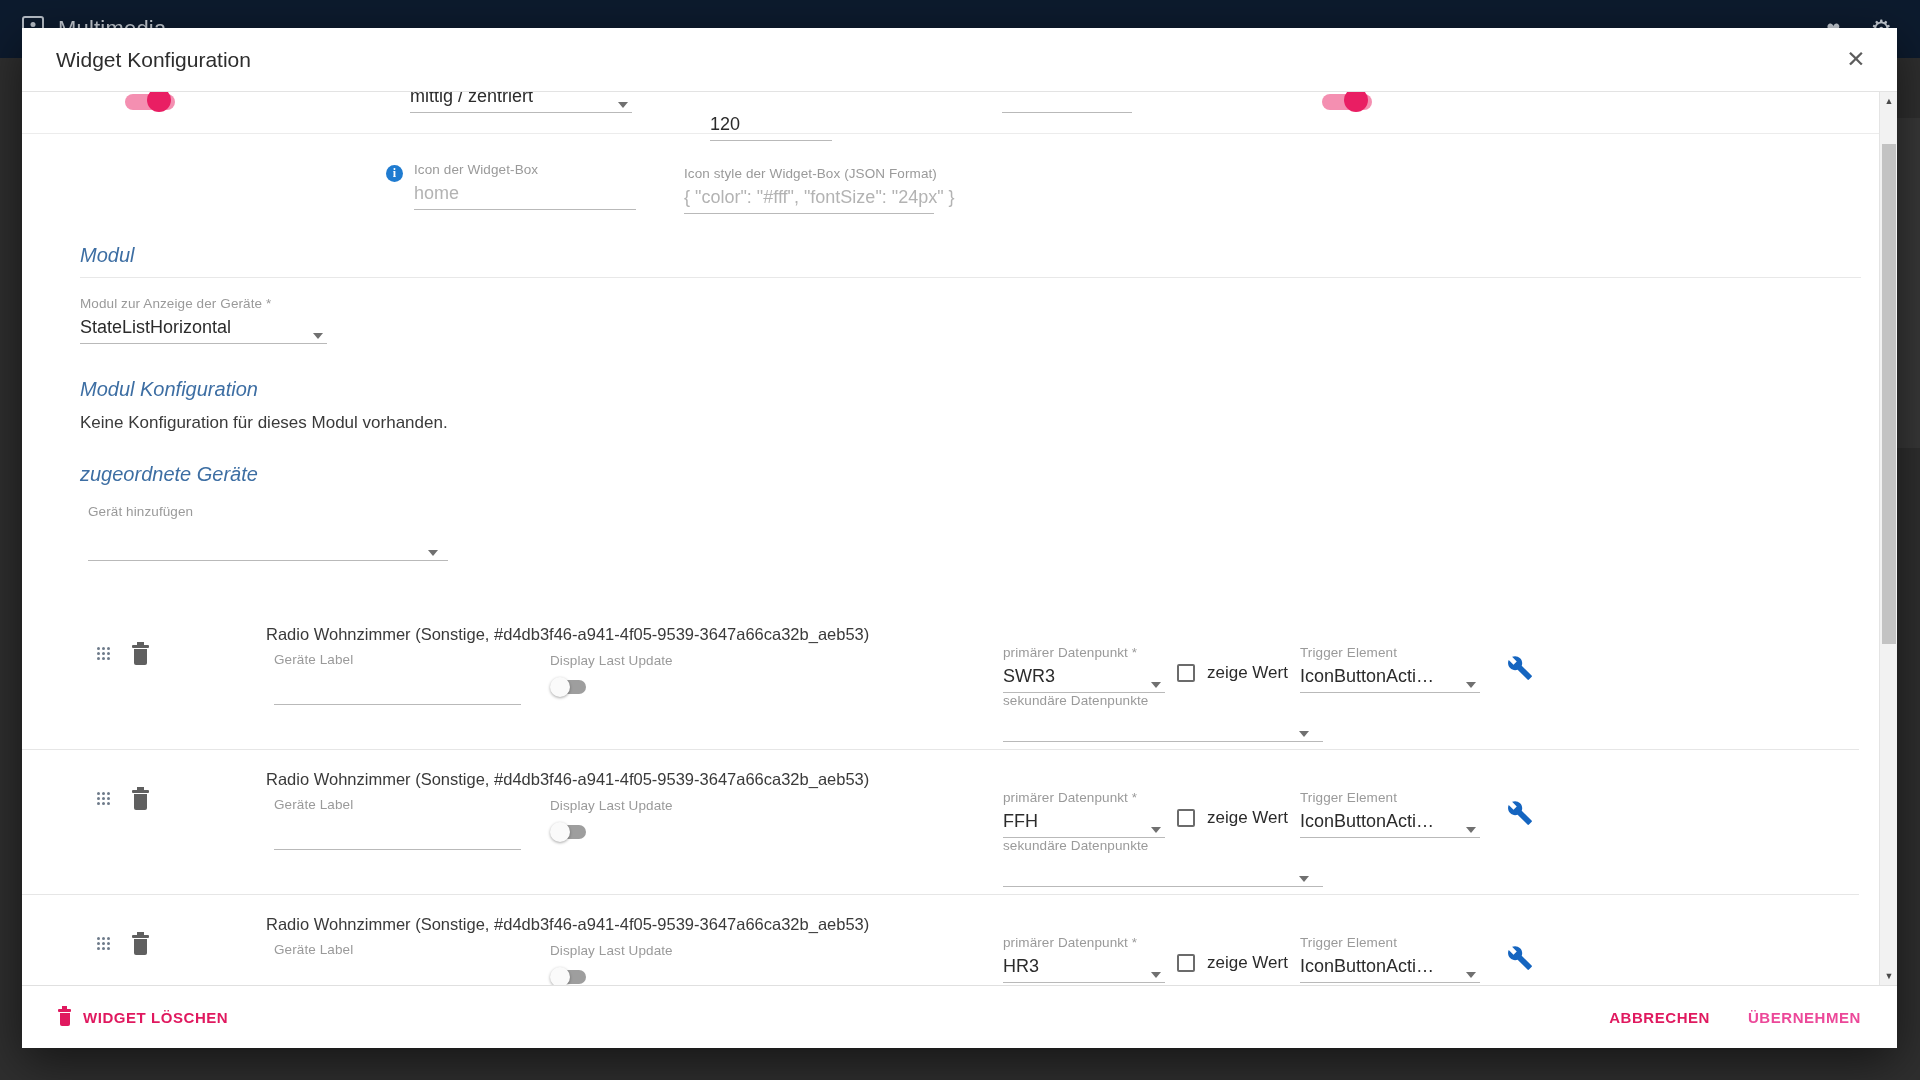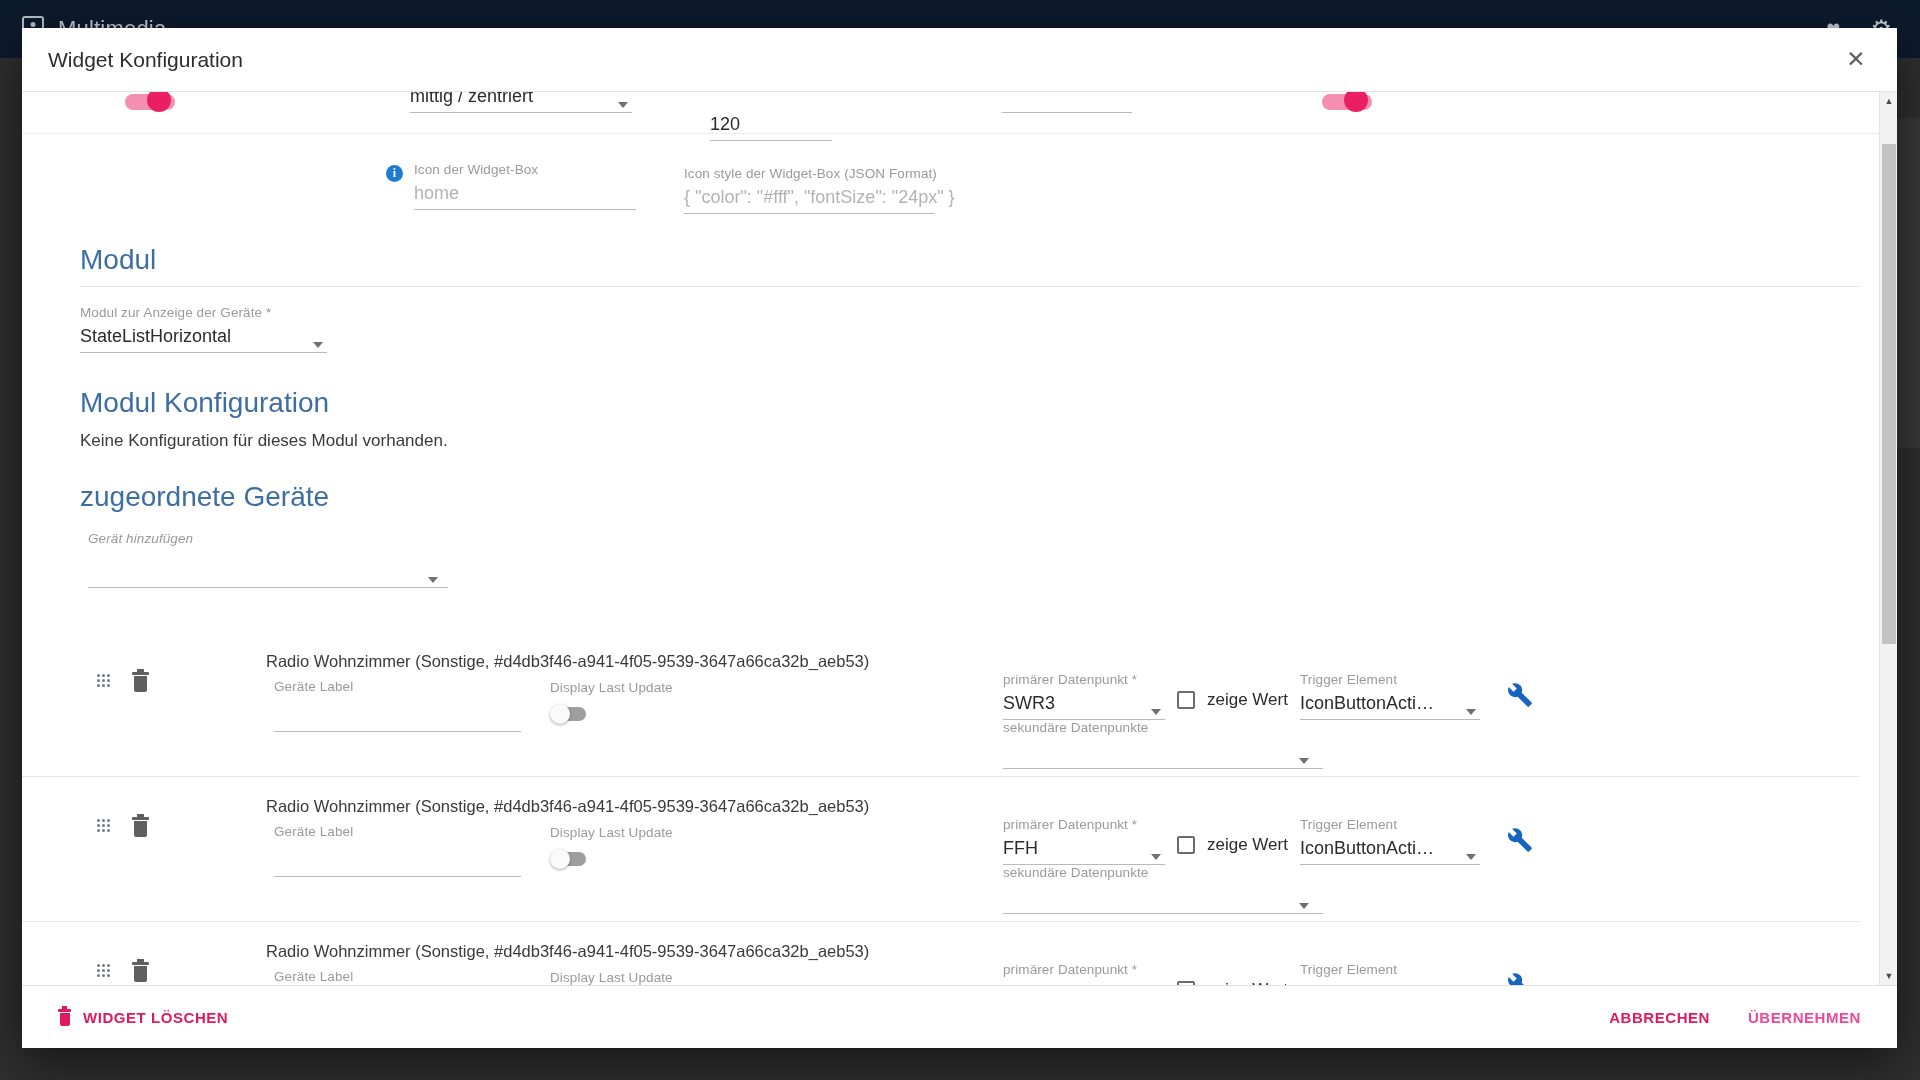--- a/index.html
+++ b/index.html
@@ -36,21 +36,21 @@
     position: absolute; left: 22px; top: 28px;
     width: 1875px; height: 1020px;
     background: #ffffff;
     box-shadow: 0 14px 46px rgba(0,0,0,.55);
     display: flex; flex-direction: column;
     overflow: hidden;
   }
   #modal-header {
     height: 64px; flex: 0 0 64px;
     display: flex; align-items: center;
-    padding: 0 26px 0 26px;
+    padding: 0 26px 0 34px;
     border-bottom: 1px solid #e3e3e3;
   }
   #modal-title { font-size: 21px; color: #2d2d2d; font-weight: 500; }
   #modal-close {
     margin-left: auto; width: 30px; height: 30px; cursor: pointer;
     display: flex; align-items: center; justify-content: center;
     color: #5c5c5c; font-size: 23px; line-height: 1; font-weight: 300;
   }
 
   #modal-body {
@@ -110,21 +110,21 @@
     width:0;height:0;border-left:5px solid transparent;border-right:5px solid transparent;
     border-top:6px solid #707070;
   }
   .infodot {
     width: 17px; height: 17px; border-radius: 50%; background: #1f7bd0;
     color: #fff; font-size: 12px; font-weight: bold; font-family:"Liberation Serif",serif;
     display: flex; align-items: center; justify-content: center;
   }
 
   .sec-head {
-    font-size: 28px; color: #3d6ea3; font-weight: 400;
+    font-size: 20px; color: #3d6ea3; font-weight: 400; font-style: italic;
   }
   .sec-rule { border-bottom: 1px solid #e8e8e8; }
   .plain-txt { font-size: 17px; color: #3a3a3a; }
 
   
   .dev-row { position: relative; border-bottom: 1px solid #e6e6e6; height: 145px; }
   .drag-ico { display:grid; grid-template-columns: repeat(3, 3px); gap: 2px; width: 13px; }
   .drag-ico i { width:3px;height:3px;background:#6e7b8a;border-radius:50%; display:block; }
   .trash {
     width: 17px; height: 20px; position: relative;
@@ -254,21 +254,21 @@
             </div>
         </div>
 
         <div style="margin-top:52px;" class="sec-head">Modul Konfiguration</div>
         <div style="margin-top:12px;" class="plain-txt">Keine Konfiguration für dieses Modul vorhanden.</div>
       </div>
 
       <div style="position:relative; padding-left:58px; margin-top:30px;">
         <div class="sec-head">zugeordnete Geräte</div>
 
-        <div class="field" style="position:relative; left:8px; top:18px; width:360px;font-style:italic;">
+        <div class="field" style="position:relative; left:8px; top:18px; width:360px;">
           <div class="fl">Gerät hinzufügen</div>
           <div class="fv">&nbsp;</div>
           <div class="uline" style="position:relative; margin-top:14px;">
               <div class="arrow" style="bottom:4px; right:10px;"></div>
             </div>
         </div>
       </div>
 
       <div id="device-list" style="margin-top:62px; padding:0 20px 0 0;">
           <div class="dev-row">

